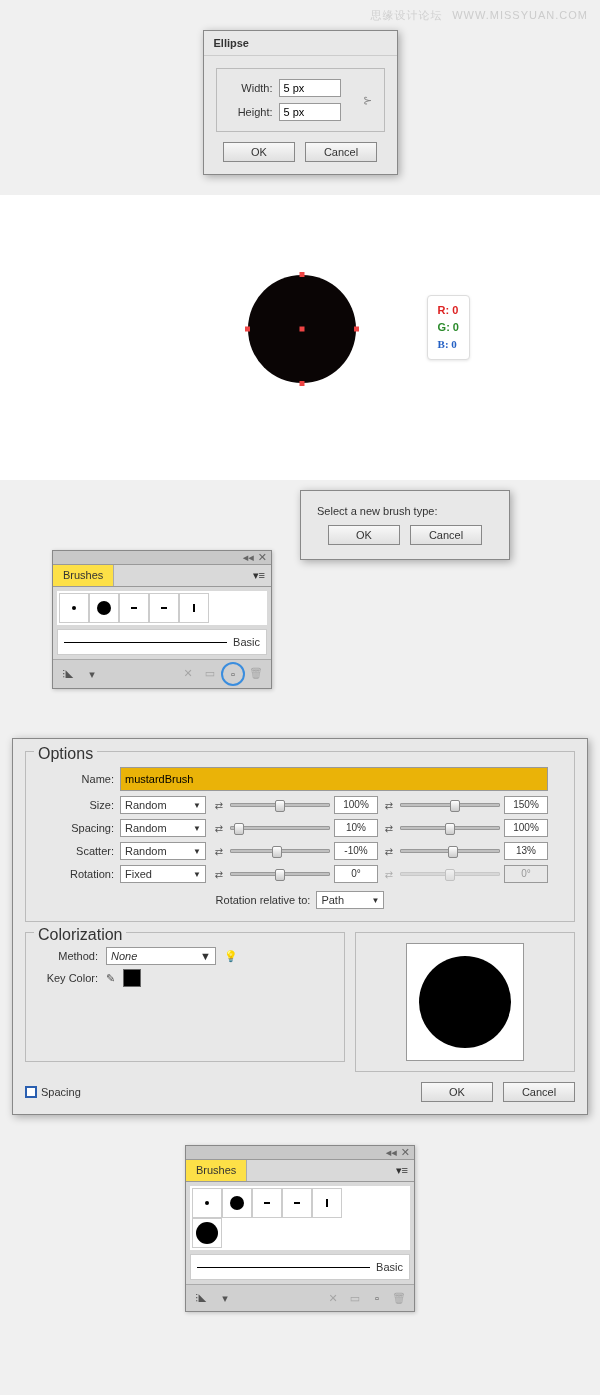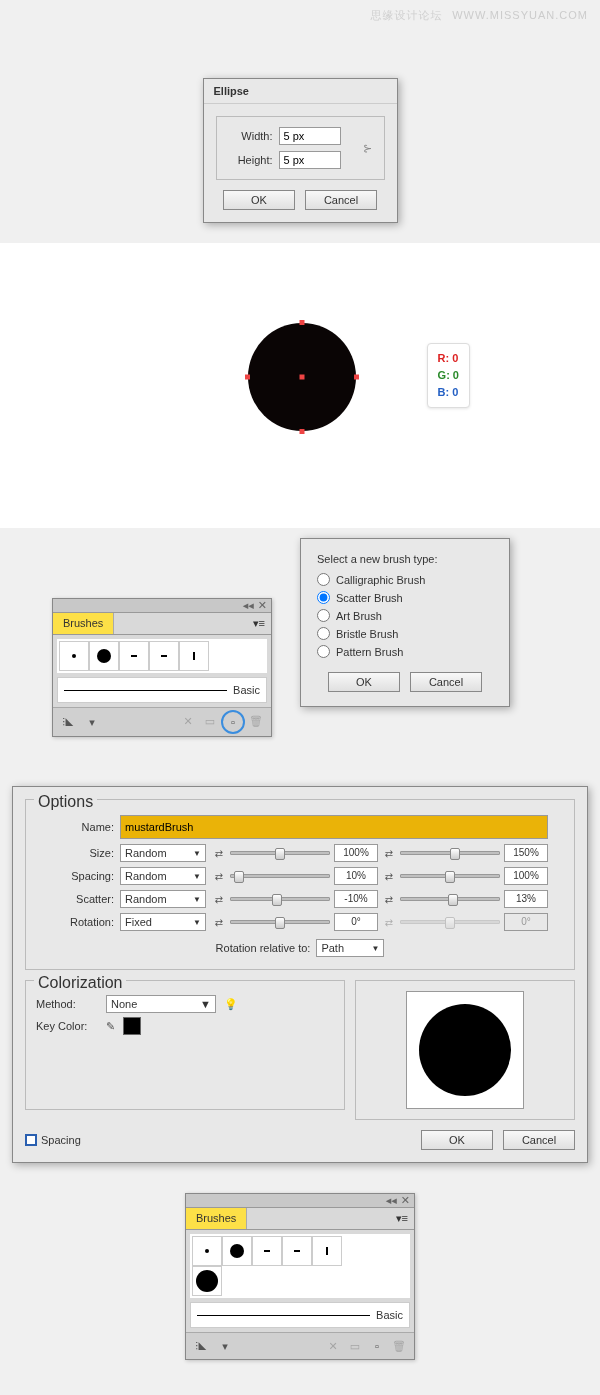--- a/index.html
+++ b/index.html
@@ -2,21 +2,21 @@
 <html><head>
 <meta charset="utf-8">
 <style>
 * { box-sizing: border-box; margin: 0; padding: 0; font-family: Tahoma, Arial, sans-serif; font-size: 11px; }
 body { background: #f0f0f0; width: 600px; color: #333; }
 .watermark { position: absolute; top: 8px; right: 12px; font-size: 10px; color: #ccc; letter-spacing: 1px; }
 .watermark .cn { color: #d0d0d0; margin-right: 6px; font-size: 11px; }
 
 
 .sec1 { padding: 30px 0 20px; display: flex; justify-content: center; background: #f0f0f0; }
-.dialog { background: #e8e8e8; border: 1px solid #888; box-shadow: 2px 2px 8px rgba(0,0,0,0.3); margin-top: 48px; }
+.dialog { background: #e8e8e8; border: 1px solid #888; box-shadow: 2px 2px 8px rgba(0,0,0,0.3); }
 .dialog-title { padding: 6px 10px; font-weight: bold; border-bottom: 1px solid #ccc; }
 .dialog-body { padding: 12px; }
 .ellipse-dlg { width: 195px; }
 .ellipse-inner { border: 1px solid #bbb; padding: 10px 8px; background: #e8e8e8; display: flex; align-items: center; gap: 6px; }
 .form-row { display: flex; align-items: center; margin-bottom: 6px; }
 .form-row label { width: 48px; text-align: right; margin-right: 6px; }
 .form-row input { border: 1px solid #999; background: #fff; padding: 2px 4px; width: 62px; height: 18px; }
 .link-icon { width: 16px; height: 16px; display: flex; align-items: center; justify-content: center; color: #888; }
 .dlg-buttons { display: flex; gap: 10px; justify-content: center; margin-top: 10px; }
 .btn { background: linear-gradient(#f8f8f8,#e0e0e0); border: 1px solid #888; padding: 3px 0; width: 72px; text-align: center; cursor: pointer; }
@@ -28,21 +28,21 @@
 .handle { position: absolute; width: 5px; height: 5px; background: #e44; }
 .ctr { position: absolute; width: 5px; height: 5px; background: #e44; left: 50%; top: 50%; transform: translate(-50%,-50%); }
 .h-t { top: -3px; left: 50%; transform: translateX(-50%); }
 .h-b { bottom: -3px; left: 50%; transform: translateX(-50%); }
 .h-l { left: -3px; top: 50%; transform: translateY(-50%); }
 .h-r { right: -3px; top: 50%; transform: translateY(-50%); }
 .rgb-panel { position: absolute; right: 130px; top: 100px; background: #fff; border: 1px solid #ddd; border-radius: 4px; padding: 6px 10px; box-shadow: 0 1px 3px rgba(0,0,0,0.1); font-weight: bold; font-size: 13px; }
 .rgb-panel div { line-height: 17px; }
 .rgb-r { color: #d22; }
 .rgb-g { color: #2a8a2a; }
-.rgb-b { color: #2460c4; }
+.rgb-b { color: #2460c4; font-family: Liberation Serif, serif; }
 
 
 .sec3 { display: flex; gap: 28px; padding: 30px 20px 0 52px; background: #f0f0f0; align-items: flex-start; height: 250px; }
 .panel { background: #d9d9d9; border: 1px solid #888; width: 220px; box-shadow: 1px 1px 4px rgba(0,0,0,0.2); }
 .panel-tabbar { background: #c8c8c8; height: 14px; display: flex; justify-content: flex-end; align-items: center; padding: 0 4px; gap: 4px; border-bottom: 1px solid #999; font-size: 9px; color: #666; }
 .panel-tab-row { display: flex; border-bottom: 1px solid #999; }
 .panel-tab { background: #fde047; padding: 4px 10px; border-right: 1px solid #aaa; font-size: 11px; }
 .panel-menu { margin-left: auto; padding: 4px 6px; cursor: pointer; }
 .brush-thumbs { background: #fff; margin: 4px; padding: 2px; display: flex; flex-wrap: wrap; gap: 0; }
 .thumb { width: 30px; height: 30px; border: 1px solid #ccc; display: flex; align-items: center; justify-content: center; background: #fff; }
@@ -79,22 +79,22 @@
 .select .arr { font-size: 8px; }
 .slider-wrap { display: flex; align-items: center; gap: 4px; flex: 1; }
 .flip-icon { width: 14px; height: 14px; color: #555; display: flex; align-items: center; justify-content: center; font-size: 10px; }
 .slider { flex: 1; height: 4px; background: #c0c0c0; border: 1px solid #999; position: relative; border-radius: 1px; }
 .slider-thumb { position: absolute; top: -4px; width: 10px; height: 12px; background: linear-gradient(#fff,#ccc); border: 1px solid #888; border-radius: 2px; transform: translateX(-50%); }
 .val-box { width: 44px; height: 18px; border: 1px solid #999; background: #fff; text-align: center; line-height: 16px; font-size: 10px; }
 .val-box.ro { background: #e8e8e8; color: #999; }
 .rot-rel { display: flex; justify-content: center; align-items: center; gap: 6px; margin-top: 8px; }
 
 .color-row { display: flex; align-items: center; gap: 8px; margin: 4px 0; }
-.color-label { width: 62px; text-align: left; }
-.color-select { border: 1px solid #999; background: #fff; height: 18px; width: 110px; display: flex; align-items: center; padding: 0 4px; justify-content: space-between; }
+.color-label { width: 62px; text-align: right; }
+.color-select { border: 1px solid #999; background: #fff; height: 18px; width: 110px; display: flex; align-items: center; padding: 0 4px; justify-content: space-between; font-style: italic; }
 .tip-icon { color: #888; cursor: pointer; }
 .eyedrop { color: #555; cursor: pointer; }
 .swatch { width: 18px; height: 18px; background: #000; border: 1px solid #666; }
 
 .two-col { display: flex; gap: 10px; }
 .preview-box { border: 1px solid #bbb; width: 220px; display: flex; align-items: center; justify-content: center; background: #e8e8e8; padding: 10px; }
 .preview-inner { background: #fff; border: 1px solid #999; width: 118px; height: 118px; display: flex; align-items: center; justify-content: center; }
 .preview-circle { width: 92px; height: 92px; background: #000; border-radius: 50%; }
 
 .bottom-row { display: flex; align-items: center; margin-top: 10px; }
@@ -198,42 +198,20 @@
           </div>
           <span class="ft-icon" style="opacity:.35">🗑</span>
         </div>
       </div>
     </div>
   </div>
 
   <div class="dialog newbrush-dlg">
     <div class="nb-body">
       <div class="nb-heading">Select a new brush type:</div>
-      <div class="radio-list">
-        <div class="radio-row">
-            <input type="radio" name="bt" style="">
-            <span>Calligraphic Brush</span>
-          </div>
-        <div class="radio-row">
-            <input type="radio" name="bt" checked="" style="">
-            <span>Scatter Brush</span>
-          </div>
-        <div class="radio-row">
-            <input type="radio" name="bt" style="">
-            <span>Art Brush</span>
-          </div>
-        <div class="radio-row">
-            <input type="radio" name="bt" style="">
-            <span>Bristle Brush</span>
-          </div>
-        <div class="radio-row">
-            <input type="radio" name="bt" style="">
-            <span>Pattern Brush</span>
-          </div>
-      </div>
       <div class="nb-btns">
         <div class="btn">OK</div>
         <div class="btn">Cancel</div>
       </div>
     </div>
   </div>
 </div>
 
 <div class="sec4">
   <div class="dialog scatter-dlg">

